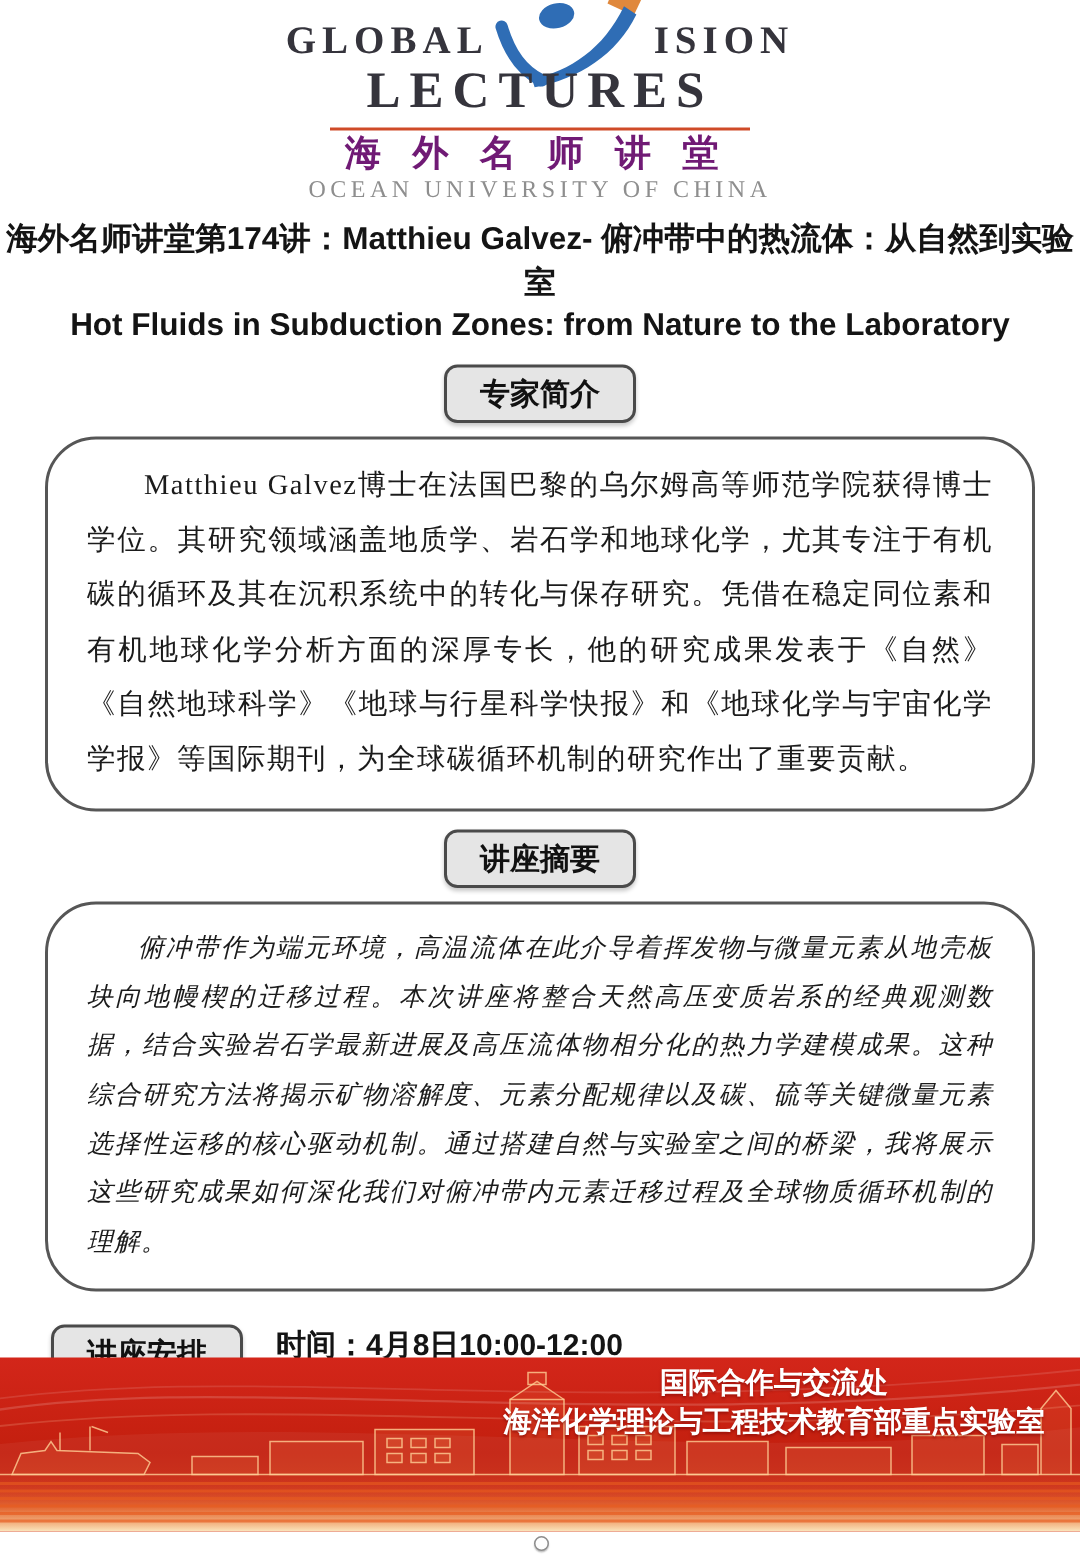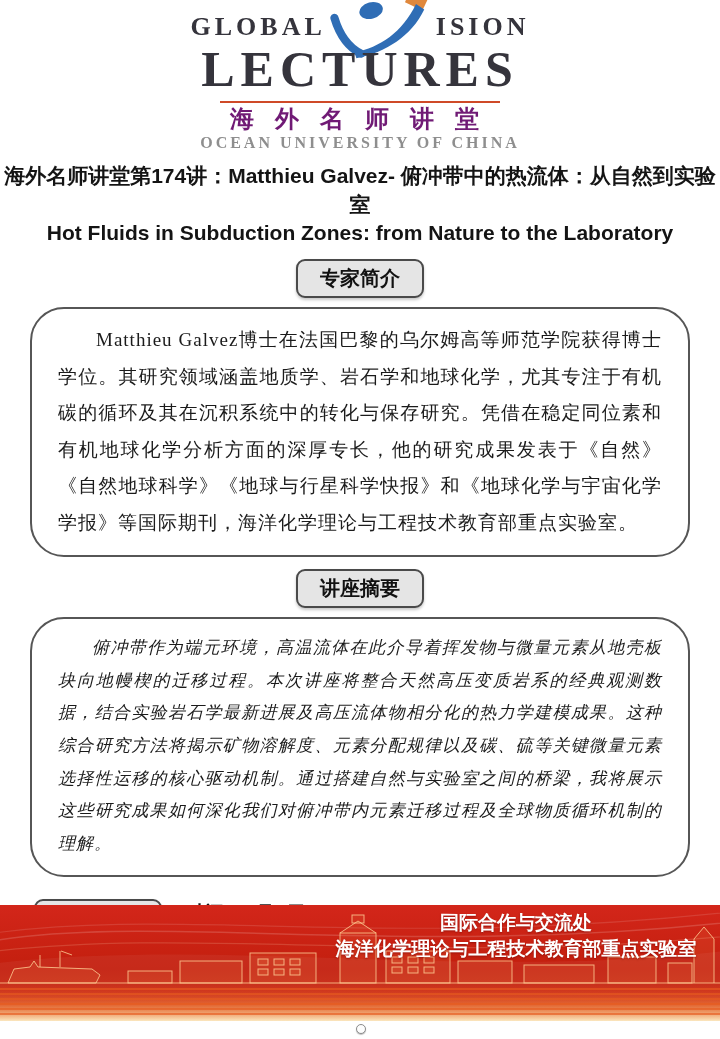--- a/index.html
+++ b/index.html
@@ -9,30 +9,30 @@
   }
   
   .logo-block{text-align:center;padding-top:0;}
   .logo-row1{display:flex;justify-content:center;align-items:flex-end;height:46px;text-align:right;}
   .logo-word{
     font-family:"Liberation Serif", serif;font-weight:700;font-size:26px;
     letter-spacing:4px;color:#35343c;padding-bottom:4px;
   }
   .swoosh-svg{width:126px;height:66px;margin:0 -10px -14px -6px;flex:0 0 auto;}
   .logo-lectures{
-    font-family:"Liberation Serif", serif;font-weight:700;font-size:50px;
+    font-family:"Liberation Serif", serif;font-weight:700;font-size:34px;
     letter-spacing:6px;color:#35343c;line-height:1;margin-top:-2px;
   }
   .logo-seal{
     width:fit-content;margin:7px auto 0;border-top:2px solid #cf4a28;padding-top:3px;
     font-family:"Liberation Serif", serif;font-weight:700;font-size:24px;
     letter-spacing:21px;padding-left:10px;color:#701a75;line-height:1.1;
   }
   .logo-univ{
-    font-family:"Liberation Serif", serif;font-weight:700;font-size:16px;
+    font-family:"Liberation Serif", serif;font-weight:400;font-size:16px;
     letter-spacing:3px;color:#8e8e8e;margin-top:2px;
   }
   
   .title-block{margin-top:10px;text-align:center;}
   .title-line{font-size:21px;font-weight:700;line-height:1.35;color:#141414;}
   
   .pill-wrap{text-align:center;}
   .pill{
     display:inline-block;background:#e5e5e5;border:2px solid #4a4a4a;border-radius:9px;
     padding:4px 22px;font-size:20px;font-weight:700;color:#111;
@@ -95,21 +95,21 @@
 
 <div class="title-block">
   <div class="title-line">海外名师讲堂第174讲：Matthieu Galvez- 俯冲带中的热流体：从自然到实验室</div>
   <div class="title-line">Hot Fluids in Subduction Zones: from Nature to the Laboratory</div>
 </div>
 
 <div class="pill-wrap first">
   <span class="pill">专家简介</span>
 </div>
 <div class="panel bio">
-  <p class="bio-text">Matthieu Galvez博士在法国巴黎的乌尔姆高等师范学院获得博士学位。其研究领域涵盖地质学、岩石学和地球化学，尤其专注于有机碳的循环及其在沉积系统中的转化与保存研究。凭借在稳定同位素和有机地球化学分析方面的深厚专长，他的研究成果发表于《自然》《自然地球科学》《地球与行星科学快报》和《地球化学与宇宙化学学报》等国际期刊，海洋化学理论与工程技术教育部重点实验室。</p>
+  <p class="bio-text">Matthieu Galvez博士在法国巴黎的乌尔姆高等师范学院获得博士学位。其研究领域涵盖地质学、岩石学和地球化学，尤其专注于有机碳的循环及其在沉积系统中的转化与保存研究。凭借在稳定同位素和有机地球化学分析方面的深厚专长，他的研究成果发表于《自然》《自然地球科学》《地球与行星科学快报》和《地球化学与宇宙化学学报》等国际期刊，为全球碳循环机制的研究作出了重要贡献。</p>
 </div>
 
 <div class="pill-wrap second">
   <span class="pill">讲座摘要</span>
 </div>
 <div class="panel abs">
   <p class="abstract-text">俯冲带作为端元环境，高温流体在此介导着挥发物与微量元素从地壳板块向地幔楔的迁移过程。本次讲座将整合天然高压变质岩系的经典观测数据，结合实验岩石学最新进展及高压流体物相分化的热力学建模成果。这种综合研究方法将揭示矿物溶解度、元素分配规律以及碳、硫等关键微量元素选择性运移的核心驱动机制。通过搭建自然与实验室之间的桥梁，我将展示这些研究成果如何深化我们对俯冲带内元素迁移过程及全球物质循环机制的理解。</p>
 </div>
 
 <div class="schedule-row">

